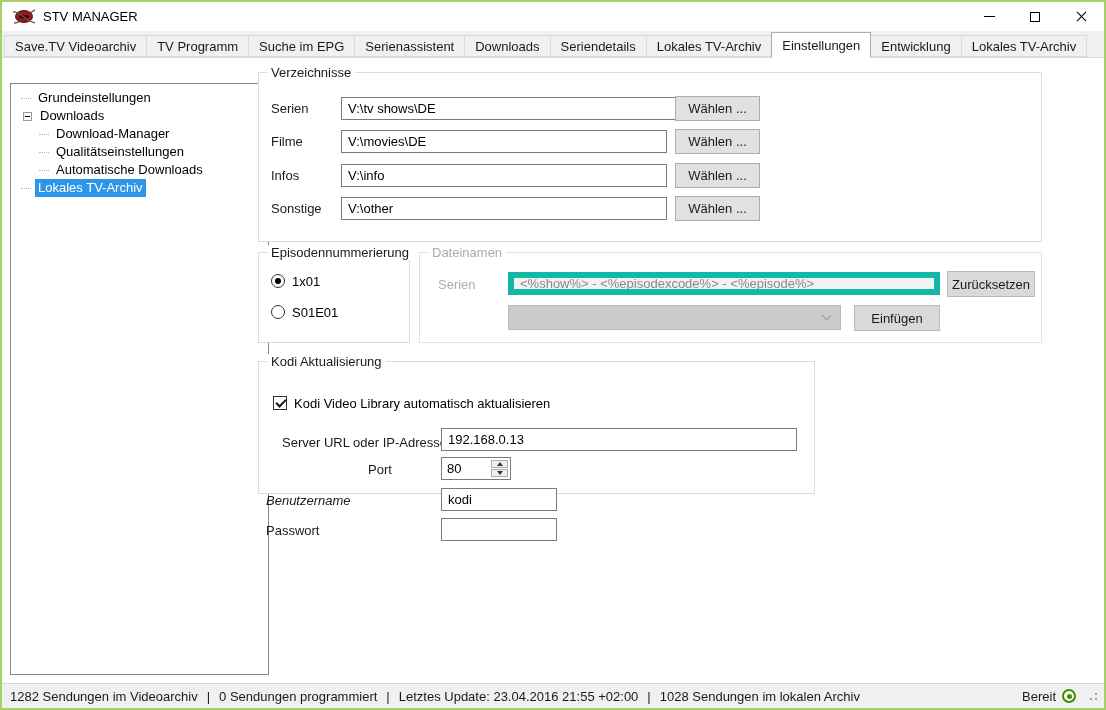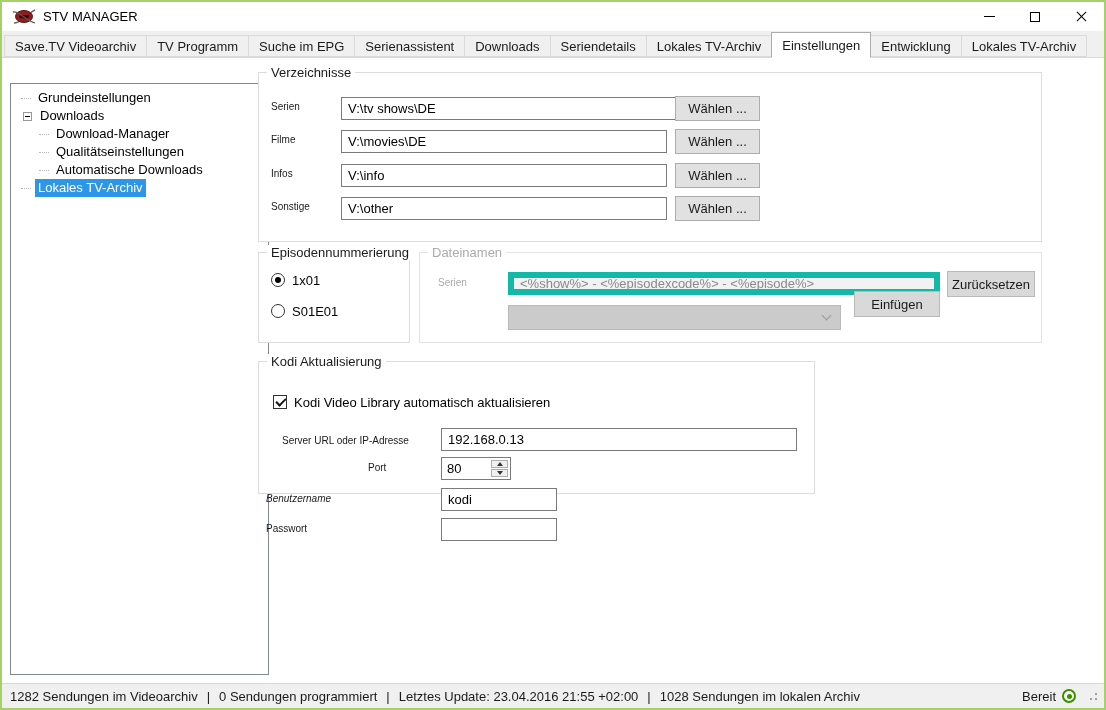--- a/index.html
+++ b/index.html
@@ -66,38 +66,38 @@
 
   
   .groupbox { position:absolute; border:1px solid #dcdcdc; background:#fff; }
   .gb-title {
     position:absolute; top:-8px; left:8px; background:#fff; padding:0 4px;
     font-size:13px; color:#1a1a1a; white-space:nowrap;
   }
   .groupbox.disabled { border-color:#e3e3e3; }
   .groupbox.disabled .gb-title { color:#ababab; }
 
-  .field-label { position:absolute; font-size:10px; color:#1a1a1a; white-space:nowrap; }
+  .field-label { position:absolute; font-size:13px; color:#1a1a1a; white-space:nowrap; }
   .field-label.disabled { color:#ababab; }
 
   input[type=text], input[type=password] {
     position:absolute; height:23px; border:1px solid #7a7a7a; background:#fff;
     font-family:"Liberation Sans", sans-serif; font-size:13px; padding:0 6px; color:#000;
   }
   input.disabled-input { background:#f2f2f2; border:6px solid #14b8a6; color:#8a8a8a; }
 
   .btn {
     position:absolute; height:25px; background:#e1e1e1; border:1px solid #adadad;
     font-family:"Liberation Sans", sans-serif; font-size:13px; color:#1a1a1a;
     display:flex; align-items:center; justify-content:center; cursor:default; white-space:nowrap;
   }
   .btn.gray { background:#d9d9d9; border-color:#b9b9b9; }
 
   
-  .opt-row { position:absolute; display:flex; gap:7px; height:16px; }
+  .opt-row { position:absolute; display:flex; align-items:center; gap:7px; height:16px; }
   .radio { width:14px; height:14px; border:1px solid #333; border-radius:50%; background:#fff; position:relative; flex:none; }
   .radio.checked::after { content:""; position:absolute; inset:3px; border-radius:50%; background:#000; }
   .checkbox { width:14px; height:14px; border:1px solid #333; background:#fff; position:relative; flex:none; }
   .checkbox.checked::after {
     content:""; position:absolute; left:2px; top:2px; width:8px; height:4px;
     border-left:2px solid #1a1a1a; border-bottom:2px solid #1a1a1a; transform:rotate(-45deg);
   }
   .opt-label { font-size:13px; }
 
   
@@ -238,21 +238,21 @@
     </div>
 
     <div class="groupbox disabled" style="left:417px; top:194px; width:623px; height:91px;">
       <span class="gb-title">Dateinamen</span>
       <span class="field-label disabled" style="left:18px; top:24px;">Serien</span>
       <input type="text" class="disabled-input" style="left: 88px; top: 19px; width: 432px;" value="&lt;%show%&gt; - &lt;%episodexcode%&gt; - &lt;%episode%&gt;">
       <div class="btn gray" style="left:527px; top:18px; width:88px; height:26px;">Zurücksetzen</div>
       <div class="combobox" style="left:88px; top:52px; width:333px; height:25px;">
         <span class="chevron"></span>
       </div>
-      <div class="btn gray" style="left:434px; top:38px; width:86px; height:26px;">Einfügen</div>
+      <div class="btn gray" style="left:434px; top:52px; width:86px; height:26px;">Einfügen</div>
     </div>
 
     <div class="groupbox" style="left:256px; top:303px; width:557px; height:133px;padding-left:15px;">
       <span class="gb-title">Kodi Aktualisierung</span>
 
       <div class="opt-row" style="left:14px; top:33px;">
         <span class="checkbox checked"></span>
         <span class="opt-label">Kodi Video Library automatisch aktualisieren</span>
       </div>
 

